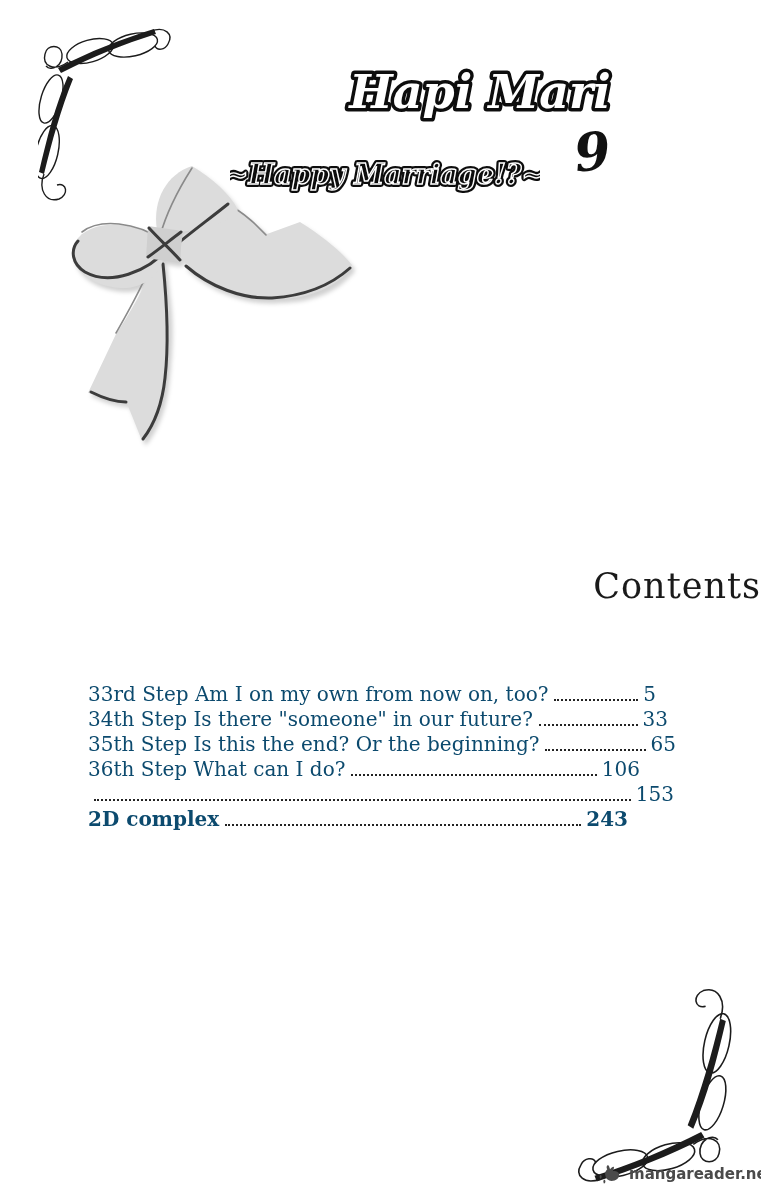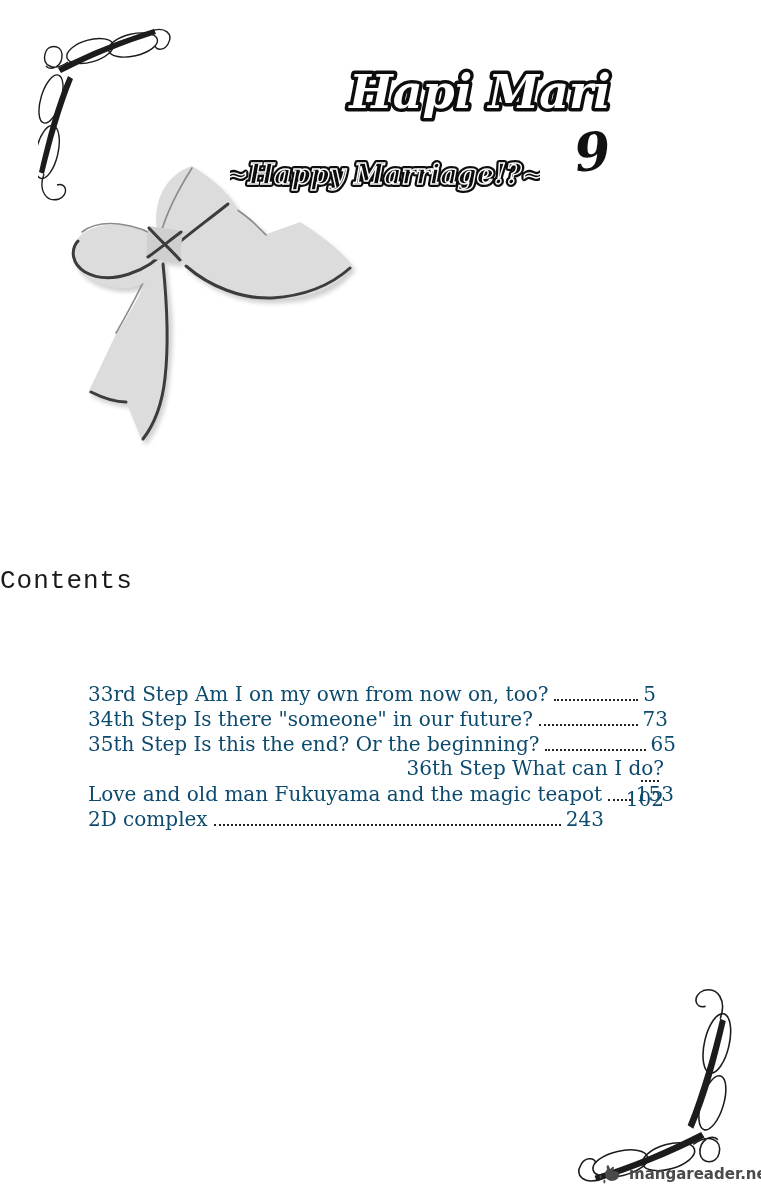--- a/index.html
+++ b/index.html
@@ -26,38 +26,38 @@
   .bw-line  { fill:none; stroke:#3c3c3c; stroke-width:3; stroke-linecap:round; }
   .bw-line2 { fill:none; stroke:#8a8a8a; stroke-width:1.6; stroke-linecap:round; }
 
   
   .title-svg    { position:absolute; left:335px; top:56px;  width:290px; height:78px; }
   .vol-svg      { position:absolute; left:558px; top:118px; width:70px;  height:68px; }
   .subtitle-svg { position:absolute; left:230px; top:144px; width:310px; height:64px; }
   .script-text  { font-family:"DejaVu Serif", serif; font-style:italic; font-weight:bold; }
 
   .contents-heading {
-    position:absolute; left:0; top:566px; width:100%; text-align:left;
-    font-size:26px; letter-spacing:1px; color:#1a1a1a;font-family:Liberation Mono, monospace;
+    position:absolute; left:0; top:566px; width:100%; text-align:right;
+    font-size:35px; letter-spacing:1px; color:#1a1a1a;
   }
 
   
   .toc { position:absolute; left:88px; top:681px; width:588px; }
   .toc-row { display:flex; align-items:flex-end; height:25px; font-size:20px;
              white-space:nowrap; color:#0c4a6e; }
   .toc-label { flex:0 0 auto; }
   .leader { flex:1 1 auto; min-width:18px; border-bottom:2.5px dotted #222;
             margin:0 5px 5px 6px; }
   .toc-page { flex:0 0 auto; }
   .toc-row:nth-child(1) { margin-right:20px; }
   .toc-row:nth-child(2) { margin-right:8px;  }
   .toc-row:nth-child(3) { margin-right:0;  }
-  .toc-row:nth-child(4) { margin-right:12px;flex-direction:column; }
+  .toc-row:nth-child(4) { margin-right:36px; }
   .toc-row:nth-child(5) { margin-right:2px;  }
-  .toc-row:nth-child(6) { margin-right:72px; }
+  .toc-row:nth-child(6) { margin-right:48px;font-weight:bold; }
 
   
   .watermark { position:absolute; left:597px; top:1162px; display:flex;
                align-items:center; gap:4px; color:var(--wm-color);
                font-family:"DejaVu Sans", sans-serif; font-weight:bold; font-size:15px; }
   .wm-icon { width:28px; height:24px; flex:0 0 auto; }
 </style>
 </head>
 <body>
 
@@ -122,37 +122,36 @@
   <div class="toc">
   <div class="toc-row">
     <span class="toc-label">33rd Step Am I on my own from now on, too?</span>
     <span class="leader"></span>
     <span class="toc-page">5</span>
   </div>
 
   <div class="toc-row">
     <span class="toc-label">34th Step Is there "someone" in our future?</span>
     <span class="leader"></span>
-    <span class="toc-page">73</span>
+    <span class="toc-page">33</span>
   </div>
 
   <div class="toc-row">
     <span class="toc-label">35th Step Is this the end? Or the beginning?</span>
     <span class="leader"></span>
     <span class="toc-page">65</span>
   </div>
 
   <div class="toc-row">
     <span class="toc-label">36th Step What can I do?</span>
     <span class="leader"></span>
-    <span class="toc-page">102</span>
+    <span class="toc-page">106</span>
   </div>
 
   <div class="toc-row">
-    <span class="toc-label">Love and old man Fukuyama and the magic teapot</span>
     <span class="leader"></span>
     <span class="toc-page">153</span>
   </div>
 
   <div class="toc-row">
     <span class="toc-label">2D complex</span>
     <span class="leader"></span>
     <span class="toc-page">243</span>
   </div>
 </div>

